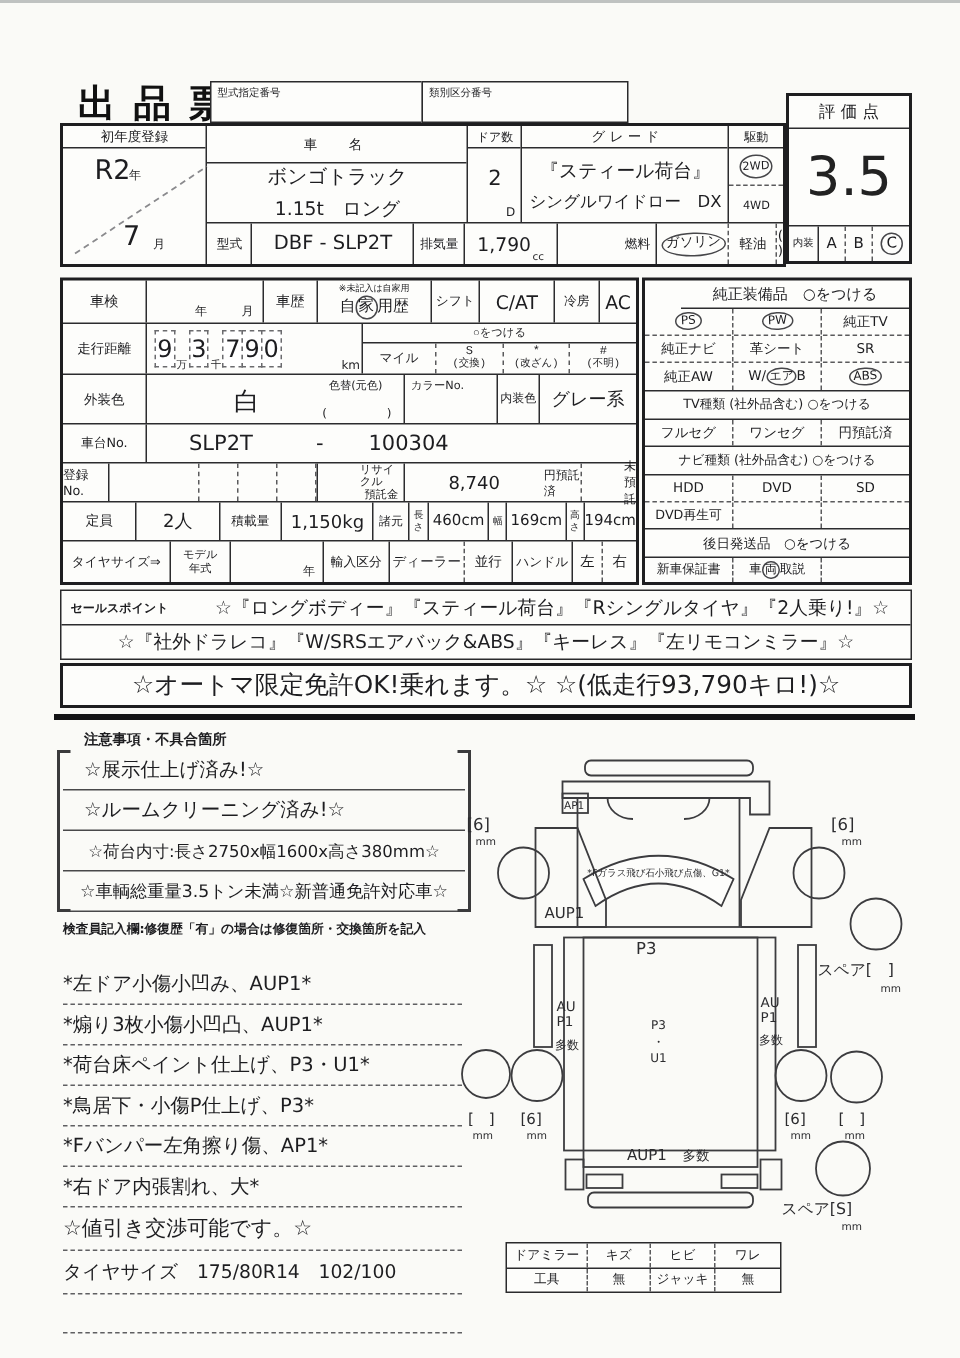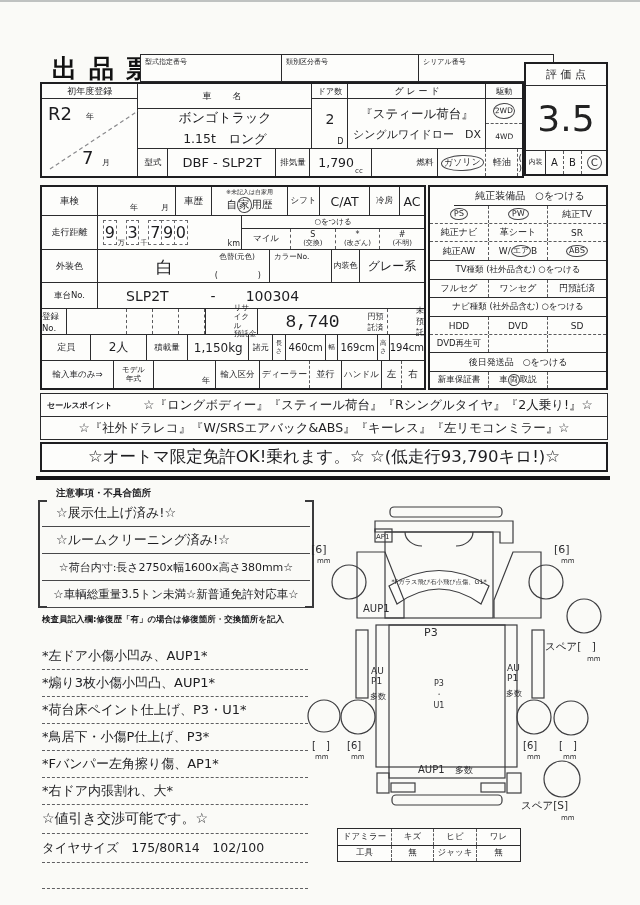--- a/index.html
+++ b/index.html
@@ -35,23 +35,20 @@
 
 <div class="abs" style="left:52px;top:52px;font-size:25px;font-weight:bold;letter-spacing:12px;color:#111;">出品票</div>
 
 <div class="abs row" style="left:140px;top:54px;width:415px;height:28px;">
   <div class="box1" style="flex:0 0 142px;">
     <span style="font-size:7px;display:block;padding:2px 0 0 4px;">型式指定番号</span>
   </div>
   <div class="box1" style="flex:0 0 138px;margin-left:-1px;">
     <span style="font-size:7px;display:block;padding:2px 0 0 4px;">類別区分番号</span>
   </div>
-  <div class="box1" style="flex:0 0 136px;margin-left:-1px;">
-    <span style="font-size:7px;display:block;padding:2px 0 0 4px;">シリアル番号</span>
-  </div>
 </div>
 
 <div class="abs box2 col" style="left:524px;top:62px;width:84px;height:114px;">
   <div class="cell bb" style="height:22px;font-size:11px;">評 価 点</div>
   <div class="cell" style="flex:1;font-size:36px;color:#222;">3.5</div>
   <div class="row bt" style="height:24px;">
     <div class="cell br" style="width:20px;font-size:7px;line-height:1.15;text-align:center;word-break:break-all;padding:1px;">内装</div>
     <div class="cell brd" style="width:18px;font-size:10px;">A</div>
     <div class="cell brd" style="width:18px;font-size:10px;">B</div>
     <div class="cell" style="flex:1;font-size:10px;">
@@ -61,21 +58,21 @@
 </div>
 
 <div class="abs box2 row" style="left:40px;top:82px;width:484px;height:96px;">
 
   <div class="col br" style="width:104px;">
     <div class="cell bb" style="height:15px;font-size:9px;">初年度登録</div>
     <div style="position:relative;flex:1;">
       <svg class="abs" style="left:0;top:0;" width="102" height="76">
         <line x1="8" y1="70" x2="96" y2="12" stroke="#8a8a8d" stroke-width="1.2" stroke-dasharray="4,3"></line>
       </svg>
-      <span class="abs" style="left:6px;top:4px;font-size:18px;">R2</span>
+      <span class="abs" style="left:21px;top:4px;font-size:18px;">R2</span>
       <span class="abs" style="left:44px;top:12px;font-size:8px;">年</span>
       <span class="abs" style="left:40px;top:48px;font-size:18px;">7</span>
       <span class="abs" style="left:60px;top:58px;font-size:8px;">月</span>
     </div>
   </div>
 
   <div class="col" style="flex:1;">
     <div class="row" style="height:64px;">
 
       <div class="col br" style="width:174px;">
@@ -152,21 +149,21 @@
     <div class="row br" style="width:144px;align-items:center;padding-left:5px;">
       <span class="dbox">9</span>
       <span class="sub">万</span>
       <span class="dbox">3</span>
       <span class="sub">千</span>
       <span class="dbox">7</span>
       <span class="dbox" style="margin-left:-1px;">9</span>
       <span class="dbox" style="margin-left:-1px;">0</span>
       <span class="sub" style="font-size:8px;margin-left:40px;">km</span>
     </div>
-    <div class="col" style="flex:1;">
+    <div class="col" style="flex:1;font-family:Liberation Mono, monospace;">
       <div class="cell" style="height:12px;font-size:7.5px;">○をつける</div>
       <div class="row bt" style="flex:1;">
         <div class="cell brd" style="flex:1.1;font-size:8.5px;">マイル</div>
         <div class="cell col brd" style="flex:1;line-height:1.05;">
           <span style="font-size:8px;">S</span>
             <span style="font-size:7px;">(交換)</span>
         </div>
         <div class="cell col brd" style="flex:1;line-height:1.05;">
           <span style="font-size:8px;">*</span>
             <span style="font-size:7px;">(改ざん)</span>
@@ -207,41 +204,41 @@
     <div class="row br" style="width:126px;">
       <div class="brd" style="width:32px;"></div>
         <div class="brd" style="width:26px;"></div>
         <div class="brd" style="width:26px;"></div>
         <div class="brd" style="width:26px;"></div>
     </div>
     <div class="cell col br" style="width:54px;line-height:1.15;">
       <span style="font-size:7.5px;">リサイクル</span>
         <span style="font-size:7.5px;">預託金</span>
     </div>
-    <div class="cell" style="width:68px;font-size:18px;font-family:Liberation Mono, monospace;">8,740</div>
+    <div class="cell" style="width:68px;font-size:12px;">8,740</div>
     <div class="cell brd" style="width:46px;font-size:8px;">円預託済</div>
     <div class="cell" style="flex:1;font-size:8px;">未預託</div>
   </div>
 
   <div class="row bb" style="height:26px;">
     <div class="cell br" style="width:50px;font-size:9px;">定員</div>
     <div class="cell br" style="width:56px;font-size:12px;">2人</div>
     <div class="cell br" style="width:42px;font-size:8.5px;">積載量</div>
     <div class="cell br" style="width:62px;font-size:12px;">1,150kg</div>
     <div class="cell br" style="width:24px;font-size:8px;">諸元</div>
     <div class="cell br" style="width:13px;font-size:6.5px;line-height:1.1;word-break:break-all;text-align:center;">長さ</div>
     <div class="cell br" style="width:41px;font-size:10px;">460cm</div>
     <div class="cell br" style="width:12px;font-size:6.5px;">幅</div>
     <div class="cell br" style="width:40px;font-size:10px;">169cm</div>
     <div class="cell br" style="width:12px;font-size:6.5px;line-height:1.1;word-break:break-all;text-align:center;">高さ</div>
     <div class="cell" style="flex:1;font-size:10px;">194cm</div>
   </div>
 
   <div class="row" style="flex:1;">
-    <div class="cell br" style="width:72px;font-size:8.5px;">輸入車のみ⇒</div>
+    <div class="cell br" style="width:72px;font-size:8.5px;">タイヤサイズ⇒</div>
     <div class="cell col br" style="width:40px;line-height:1.15;">
       <span style="font-size:7.5px;">モデル</span>
         <span style="font-size:7.5px;">年式</span>
     </div>
     <div class="br" style="width:62px;position:relative;">
       <span class="abs" style="right:5px;bottom:2px;font-size:8px;">年</span>
     </div>
     <div class="cell br" style="width:44px;font-size:8.5px;">輸入区分</div>
     <div class="cell brd" style="width:50px;font-size:9px;">ディーラー</div>
     <div class="cell br" style="width:32px;font-size:9px;">並行</div>

